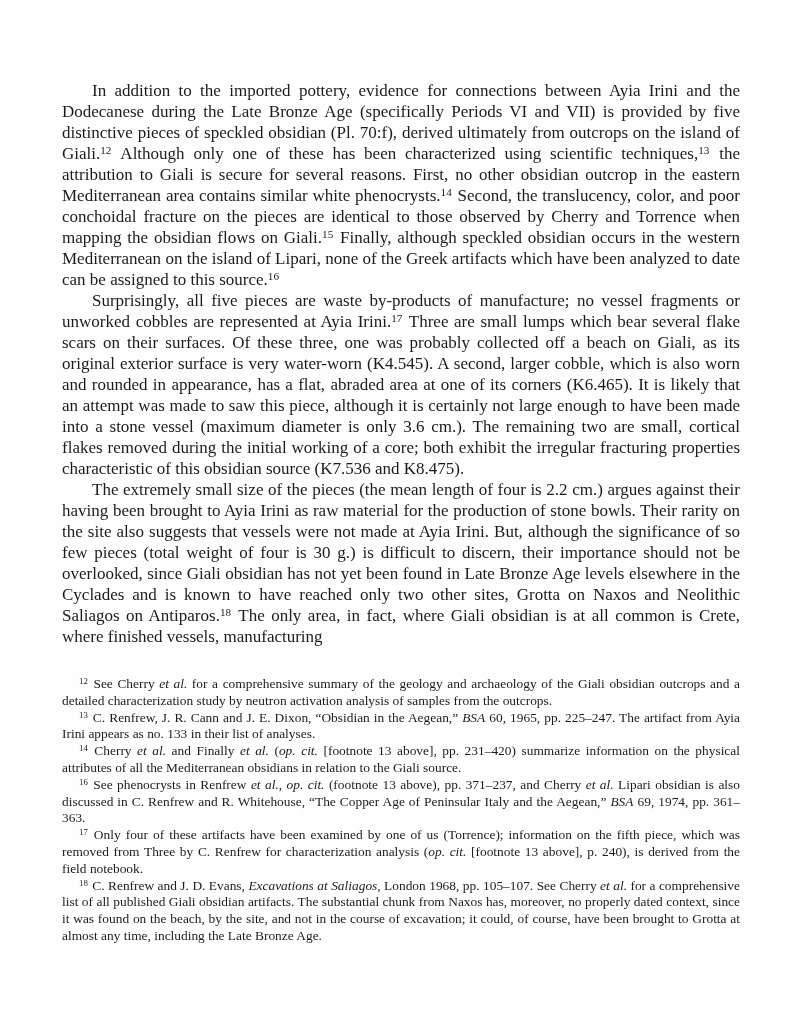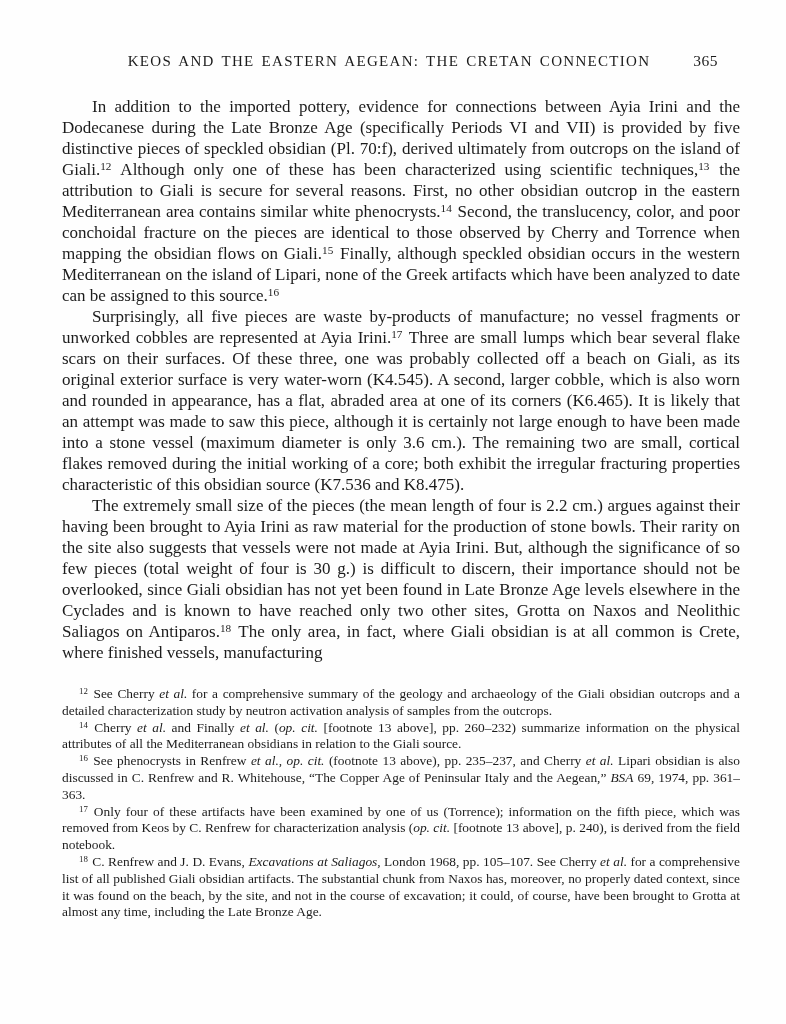--- a/index.html
+++ b/index.html
@@ -21,57 +21,54 @@
     display:inline-block;
     font-size:15px; letter-spacing:1.3px; word-spacing:2px;
     transform:translateX(-12px);
     white-space:nowrap;
   }
   .page-number {
     position:absolute; top:0; right:22px;
     font-size:15.5px; letter-spacing:0.5px;
   }
   .main {
-    position:absolute; top:96px; left:62px; width:678px;
+    position:absolute; top:80px; left:62px; width:678px;
   }
   .para {
     margin:0;
     font-size:17px; line-height:21px;
     text-align:justify; text-indent:30px;
   }
-  .footnotes { margin-top:23px; }
+  .footnotes { margin-top:29px; }
   .fn {
     margin:0;
     font-size:13.4px; line-height:16.8px;
     text-align:justify; text-indent:17px;
   }
   sup.fnmark {
     font-size:66%; line-height:0;
     position:relative; top:-0.45em; vertical-align:baseline;
     padding-right:1px;
   }
   em { font-style:italic; }
 </style>
 </head>
 <body>
 
 <div class="page">
 
-  <div class="header">
-    <span class="running-title">KEOS AND THE EASTERN AEGEAN: THE CRETAN CONNECTION</span>
-    <span class="page-number">365</span>
-  </div>
 
   <div class="main">
     <p class="para"><span>In addition to the imported pottery, evidence for connections between Ayia Irini and the Dodecanese during the Late Bronze Age (specifically Periods VI and VII) is provided by five distinctive pieces of speckled obsidian (Pl. 70:f), derived ultimately from outcrops on the island of Giali.</span><sup class="fnmark">12</sup><span> Although only one of these has been characterized using scientific techniques,</span><sup class="fnmark">13</sup><span> the attribution to Giali is secure for several reasons. First, no other obsidian outcrop in the eastern Mediterranean area contains similar white phenocrysts.</span><sup class="fnmark">14</sup><span> Second, the translucency, color, and poor conchoidal fracture on the pieces are identical to those observed by Cherry and Torrence when mapping the obsidian flows on Giali.</span><sup class="fnmark">15</sup><span> Finally, although speckled obsidian occurs in the western Mediterranean on the island of Lipari, none of the Greek artifacts which have been analyzed to date can be assigned to this source.</span><sup class="fnmark">16</sup></p>
     <p class="para"><span>Surprisingly, all five pieces are waste by-products of manufacture; no vessel fragments or unworked cobbles are represented at Ayia Irini.</span><sup class="fnmark">17</sup><span> Three are small lumps which bear several flake scars on their surfaces. Of these three, one was probably collected off a beach on Giali, as its original exterior surface is very water-worn (K4.545). A second, larger cobble, which is also worn and rounded in appearance, has a flat, abraded area at one of its corners (K6.465). It is likely that an attempt was made to saw this piece, although it is certainly not large enough to have been made into a stone vessel (maximum diameter is only 3.6 cm.). The remaining two are small, cortical flakes removed during the initial working of a core; both exhibit the irregular fracturing properties characteristic of this obsidian source (K7.536 and K8.475).</span></p>
     <p class="para"><span>The extremely small size of the pieces (the mean length of four is 2.2 cm.) argues against their having been brought to Ayia Irini as raw material for the production of stone bowls. Their rarity on the site also suggests that vessels were not made at Ayia Irini. But, although the significance of so few pieces (total weight of four is 30 g.) is difficult to discern, their importance should not be overlooked, since Giali obsidian has not yet been found in Late Bronze Age levels elsewhere in the Cyclades and is known to have reached only two other sites, Grotta on Naxos and Neolithic Saliagos on Antiparos.</span><sup class="fnmark">18</sup><span> The only area, in fact, where Giali obsidian is at all common is Crete, where finished vessels, manufacturing</span></p>
 
     <div class="footnotes">
       <p class="fn"><sup class="fnmark">12</sup><span> See Cherry </span><em>et al.</em><span> for a comprehensive summary of the geology and archaeology of the Giali obsidian outcrops and a detailed characterization study by neutron activation analysis of samples from the outcrops.</span></p>
-      <p class="fn"><sup class="fnmark">14</sup><span> Cherry </span><em>et al.</em><span> and Finally </span><em>et al.</em><span> (</span><em>op. cit.</em><span> [footnote 13 above], pp. 260–232) summarize information on the physical attributes of all the Mediterranean obsidians in relation to the Giali source.</span></p>
-      <p class="fn"><sup class="fnmark">16</sup><span> See phenocrysts in Renfrew </span><em>et al.</em><span>, </span><em>op. cit.</em><span> (footnote 13 above), pp. 235–237, and Cherry </span><em>et al.</em><span> Lipari obsidian is also discussed in C. Renfrew and R. Whitehouse, “The Copper Age of Peninsular Italy and the Aegean,” </span><em>BSA</em><span> 69, 1974, pp. 361–363.</span></p>
-      <p class="fn"><sup class="fnmark">17</sup><span> Only four of these artifacts have been examined by one of us (Torrence); information on the fifth piece, which was removed from Keos by C. Renfrew for characterization analysis (</span><em>op. cit.</em><span> [footnote 13 above], p. 240), is derived from the field notebook.</span></p>
+      <p class="fn"><sup class="fnmark">13</sup><span> C. Renfrew, J. R. Cann and J. E. Dixon, “Obsidian in the Aegean,” </span><em>BSA</em><span> 60, 1965, pp. 225–247. The artifact from Ayia Irini appears as no. 133 in their list of analyses.</span></p>
+      <p class="fn"><sup class="fnmark">14</sup><span> Cherry </span><em>et al.</em><span> and Finally </span><em>et al.</em><span> (</span><em>op. cit.</em><span> [footnote 13 above], pp. 231–420) summarize information on the physical attributes of all the Mediterranean obsidians in relation to the Giali source.</span></p>
+      <p class="fn"><sup class="fnmark">16</sup><span> See phenocrysts in Renfrew </span><em>et al.</em><span>, </span><em>op. cit.</em><span> (footnote 13 above), pp. 371–237, and Cherry </span><em>et al.</em><span> Lipari obsidian is also discussed in C. Renfrew and R. Whitehouse, “The Copper Age of Peninsular Italy and the Aegean,” </span><em>BSA</em><span> 69, 1974, pp. 361–363.</span></p>
+      <p class="fn"><sup class="fnmark">17</sup><span> Only four of these artifacts have been examined by one of us (Torrence); information on the fifth piece, which was removed from Three by C. Renfrew for characterization analysis (</span><em>op. cit.</em><span> [footnote 13 above], p. 240), is derived from the field notebook.</span></p>
       <p class="fn"><sup class="fnmark">18</sup><span> C. Renfrew and J. D. Evans, </span><em>Excavations at Saliagos</em><span>, London 1968, pp. 105–107. See Cherry </span><em>et al.</em><span> for a comprehensive list of all published Giali obsidian artifacts. The substantial chunk from Naxos has, moreover, no properly dated context, since it was found on the beach, by the site, and not in the course of excavation; it could, of course, have been brought to Grotta at almost any time, including the Late Bronze Age.</span></p>
     </div>
   </div>
 
 </div>
 
 </body></html>

